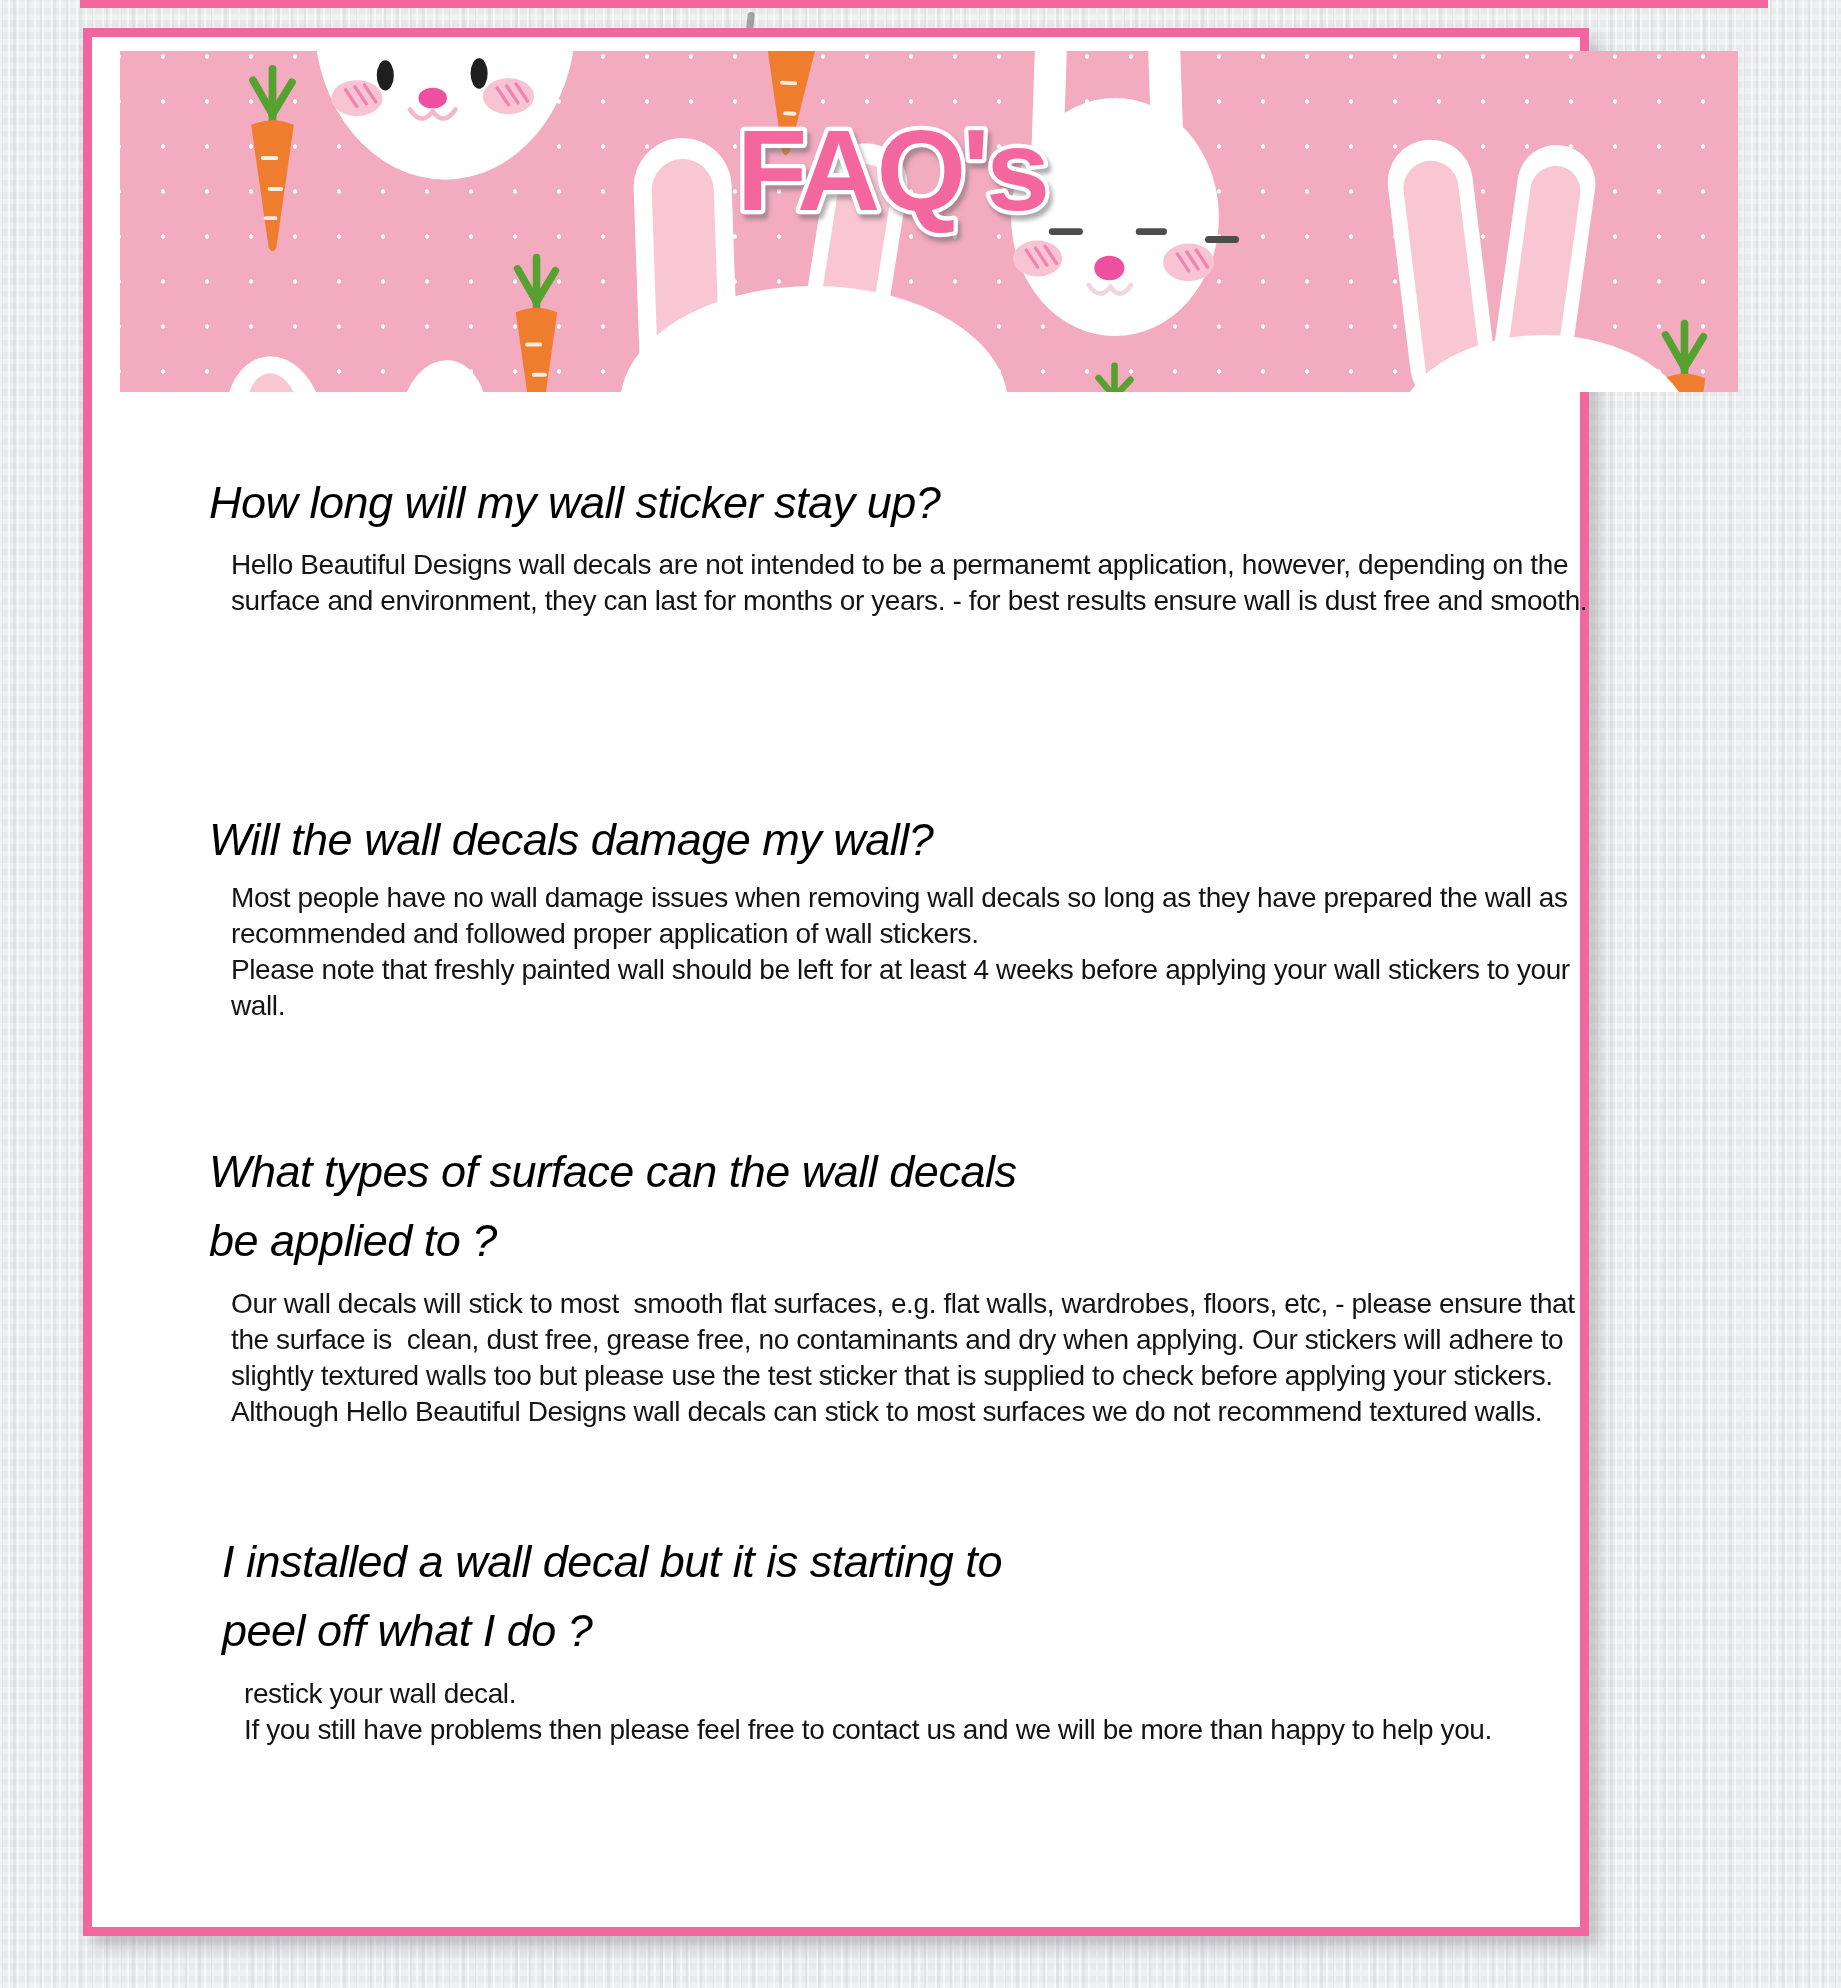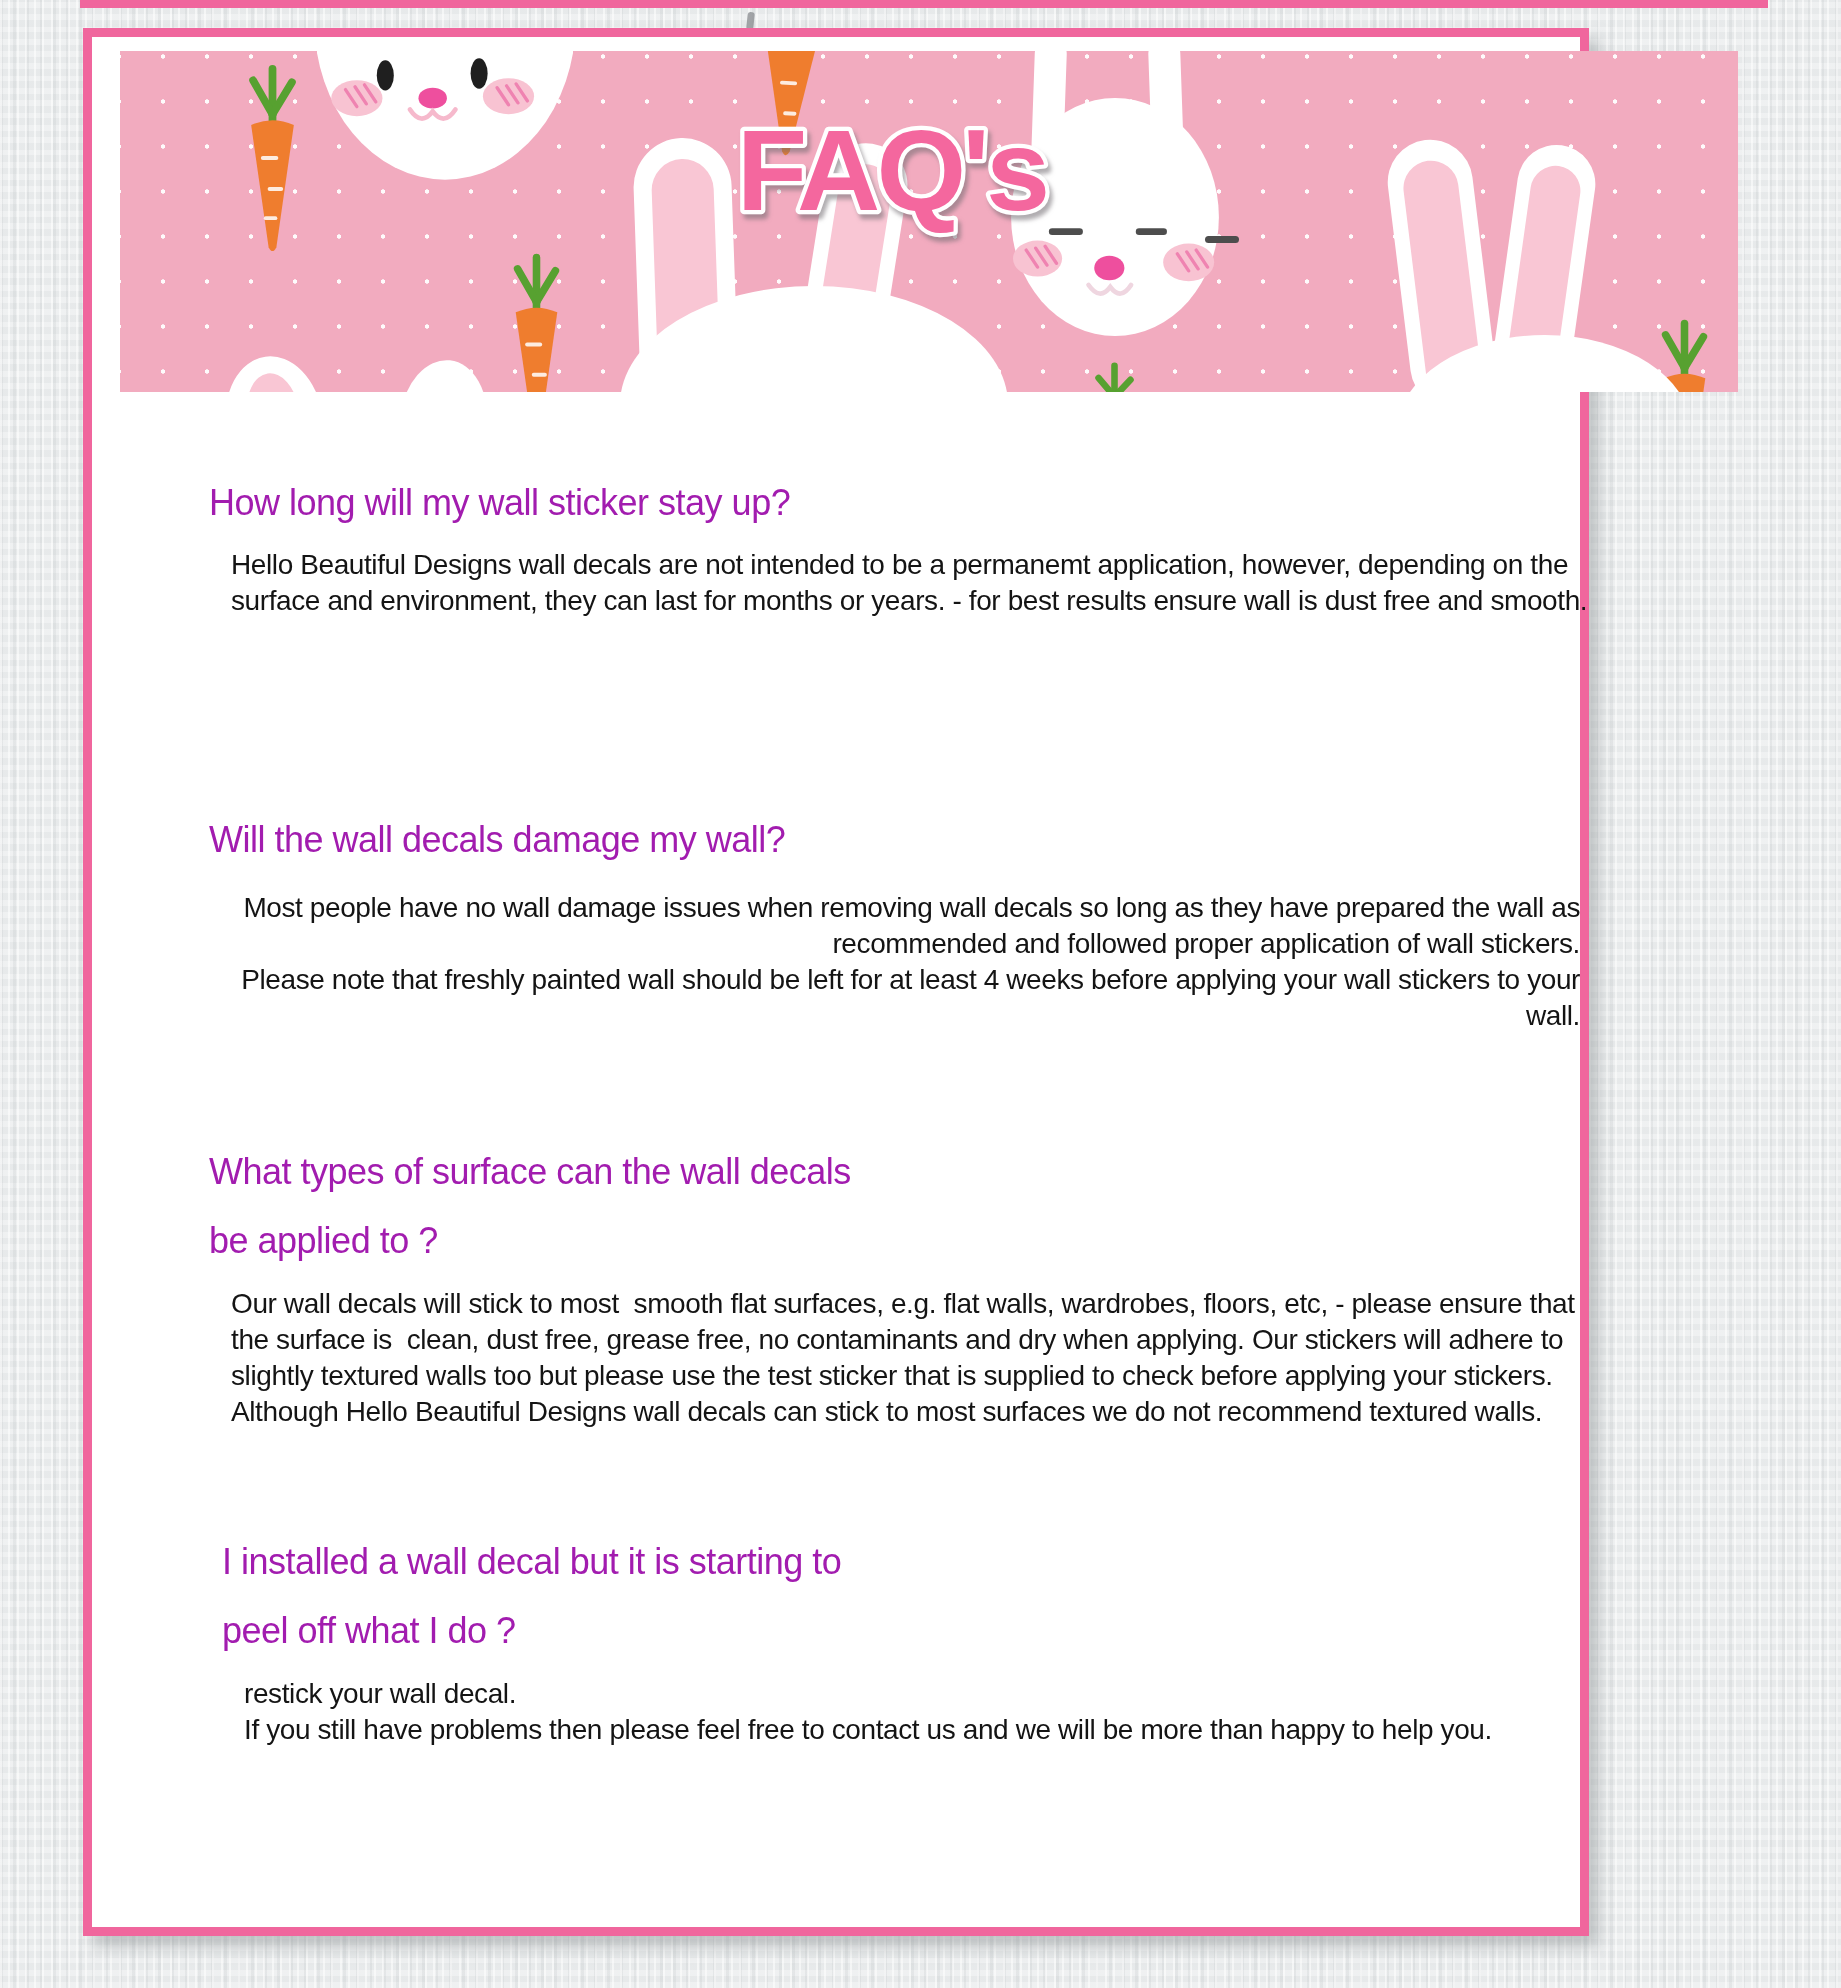--- a/index.html
+++ b/index.html
@@ -92,32 +92,32 @@
   .faq-title text {
     font-family:"Liberation Sans", sans-serif;
     font-weight:700; font-size:122px; letter-spacing:-4px;
     fill:#f4679e; stroke:#ffffff; stroke-width:9px;
     paint-order:stroke; stroke-linejoin:round;
   }
 
   
   .faq { position:absolute; left:0; width:100%; }
   .q-line {
-    color:#a21caf; font-size:36px; line-height:69px;
-    letter-spacing:-0.5px; white-space:pre;
+    color:#000000; font-size:45px; line-height:69px;
+    letter-spacing:-0.5px; white-space:pre;font-style:italic;
   }
   .faq h2 { margin-left:117px; font-weight:400; }
   .answer { margin-left:139px; }
   .a-line {
     color:#141414; font-size:28px; line-height:36px;
     letter-spacing:-0.4px; white-space:pre;
   }
 
   .faq-0 { top:431px; }  .faq-0 .answer { margin-top:9.5px; }
-  .faq-1 { top:768px; }  .faq-1 .answer { margin-top:16px;text-align:right; }
+  .faq-1 { top:768px; }  .faq-1 .answer { margin-top:6px; }
   .faq-2 { top:1100px; } .faq-2 .answer { margin-top:11.4px; }
   .faq-3 { top:1490px;padding-left:13px; } .faq-3 .answer { margin-top:11.4px; }
 </style>
 </head>
 <body>
 
 <div class="wall">
   <div class="prev-card-strip"></div>
   <div class="smudge"></div>
 

